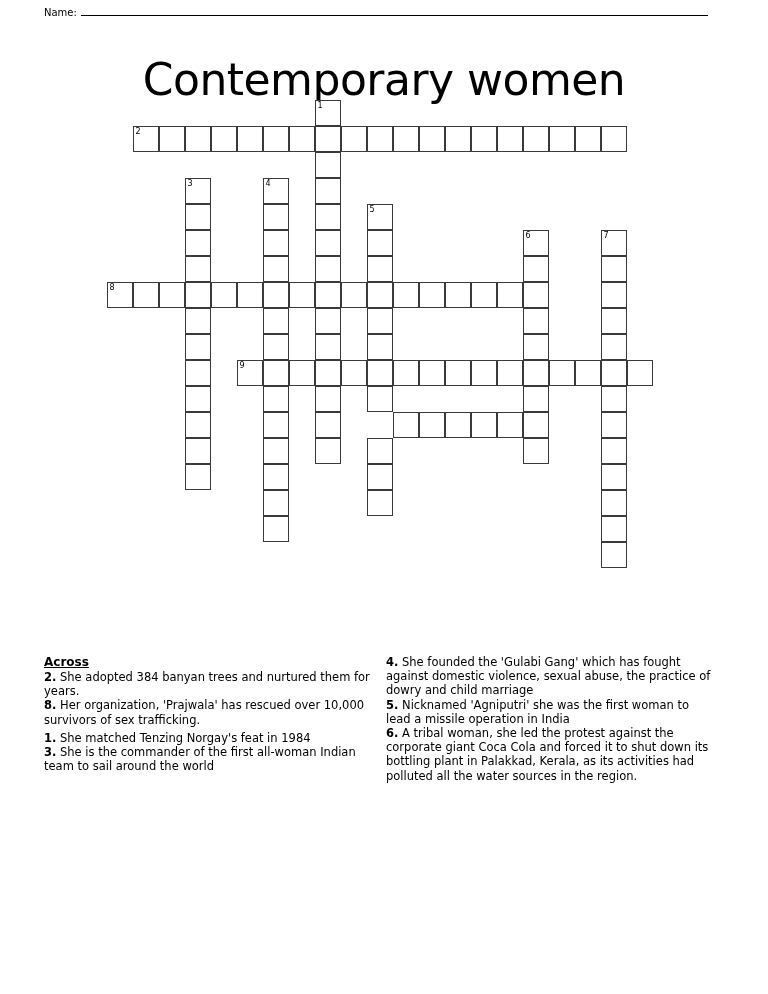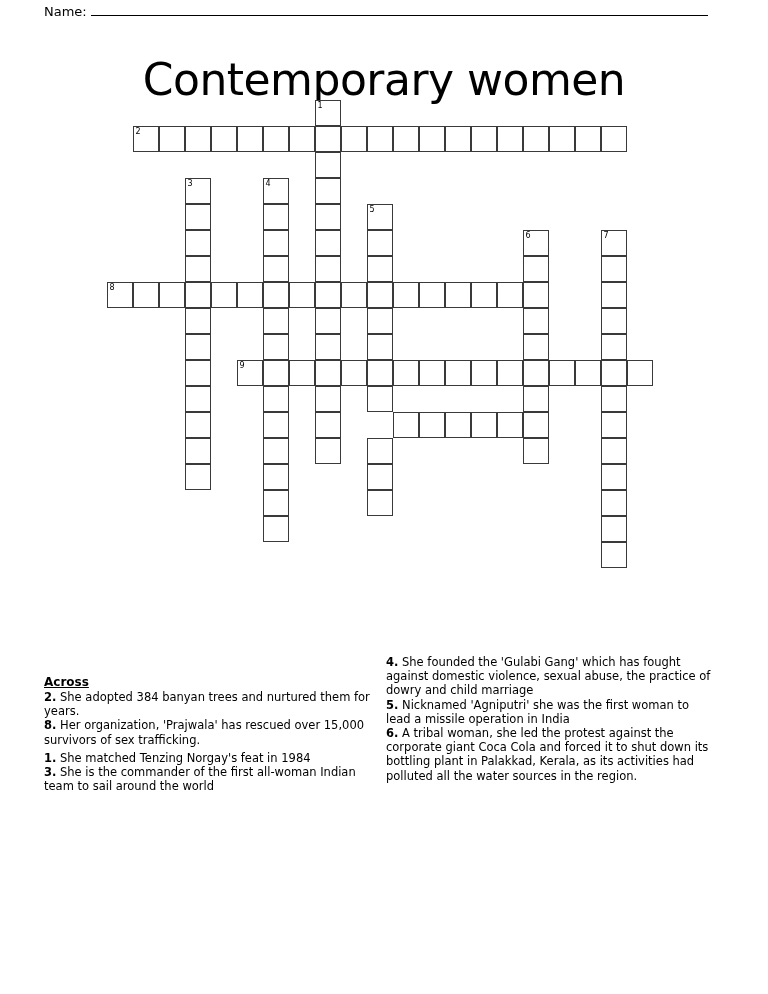--- a/index.html
+++ b/index.html
@@ -21,21 +21,21 @@
   .name-row {
     position: absolute;
     left: 44px;
     top: 4px;
     width: 664px;
     display: flex;
     align-items: baseline;
     gap: 4px;
   }
   .name-label {
-    font-size: 13px;
+    font-size: 10px;
     font-family: "DejaVu Sans", sans-serif;
     white-space: nowrap;
   }
   .name-rule {
     flex: 1 1 auto;
     border-bottom: 1px solid #000;
     height: 11px;
   }
 
   
@@ -85,21 +85,21 @@
     width: 768px;
     height: 250px;
   }
   .clue-col {
     position: absolute;
     top: 0;
     font-size: 11.5px;
     line-height: 14.2px;
     font-family: "DejaVu Sans", sans-serif;
   }
-  .clue-col-left  { left: 44px;  width: 330px; margin-top: 20px; }
+  .clue-col-left  { left: 44px;  width: 330px; }
   .clue-col-right { left: 386px; width: 330px; }
 
   .clue-heading {
     font-weight: bold;
     text-decoration: underline;
     font-size: 12px;
     line-height: 15px;
     margin: 0;
     display: block;
   }
@@ -263,21 +263,21 @@
     <div class="cell" style="left: 419px; top: 412px; width: 26px; height: 26px;"></div>
     <div class="cell" style="left: 445px; top: 412px; width: 26px; height: 26px;"></div>
     <div class="cell" style="left: 471px; top: 412px; width: 26px; height: 26px;"></div>
     <div class="cell" style="left: 497px; top: 412px; width: 26px; height: 26px;"></div>
   </div>
 
 <div id="clues">
   <div class="clue-col clue-col-left">
       <span class="clue-heading">Across</span>
       <span class="clue"><span class="clue-num">2.</span><span> She adopted 384 banyan trees and nurtured them for years.</span></span>
-      <span class="clue"><span class="clue-num">8.</span><span> Her organization, 'Prajwala' has rescued over 15,000 survivors of sex trafficking.</span></span>
+      <span class="clue"><span class="clue-num">8.</span><span> Her organization, 'Prajwala' has rescued over 10,000 survivors of sex trafficking.</span></span>
       <span class="spacer-line"></span>
       <span class="clue"><span class="clue-num">1.</span><span> She matched Tenzing Norgay's feat in 1984</span></span>
       <span class="clue"><span class="clue-num">3.</span><span> She is the commander of the first all-woman Indian team to sail around the world</span></span>
     </div>
   <div class="clue-col clue-col-right">
       <span class="clue"><span class="clue-num">4.</span><span> She founded the 'Gulabi Gang' which has fought against domestic violence, sexual abuse, the practice of dowry and child marriage</span></span>
       <span class="clue"><span class="clue-num">5.</span><span> Nicknamed 'Agniputri' she was the first woman to lead a missile operation in India</span></span>
       <span class="clue"><span class="clue-num">6.</span><span> A tribal woman, she led the protest against the corporate giant Coca Cola and forced it to shut down its bottling plant in Palakkad, Kerala, as its activities had polluted all the water sources in the region.</span></span>
     </div>
 </div>

